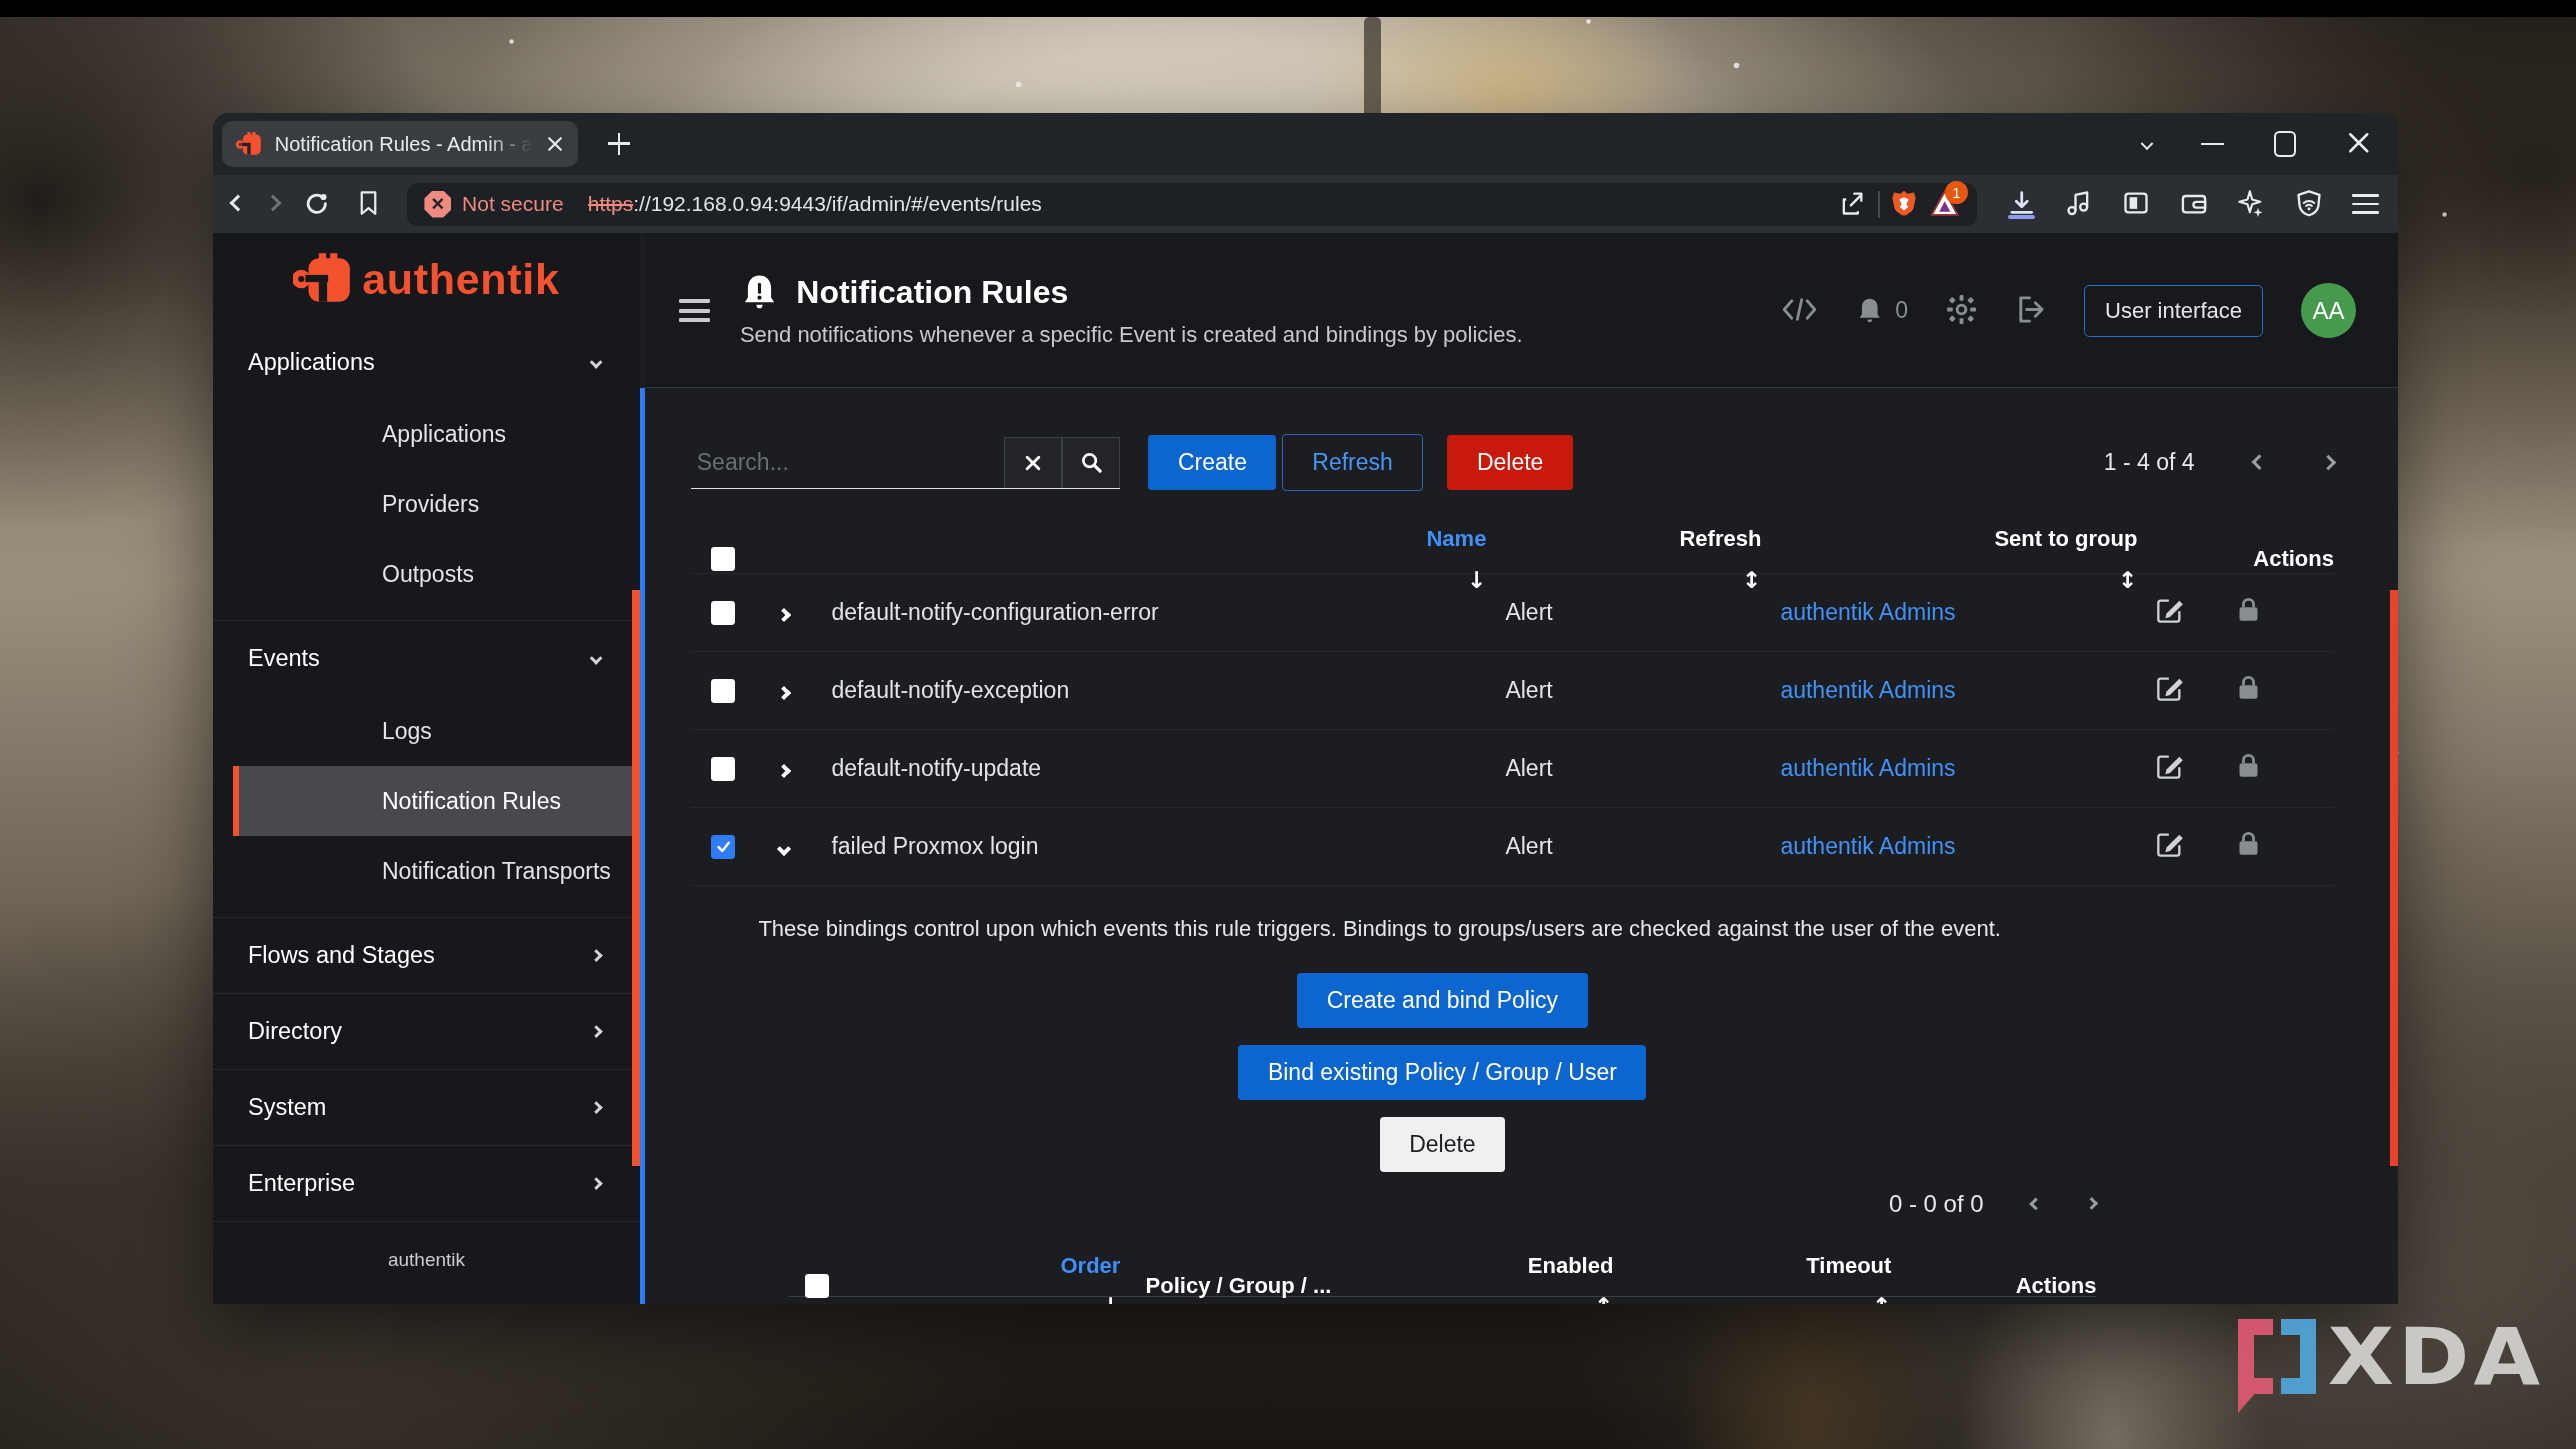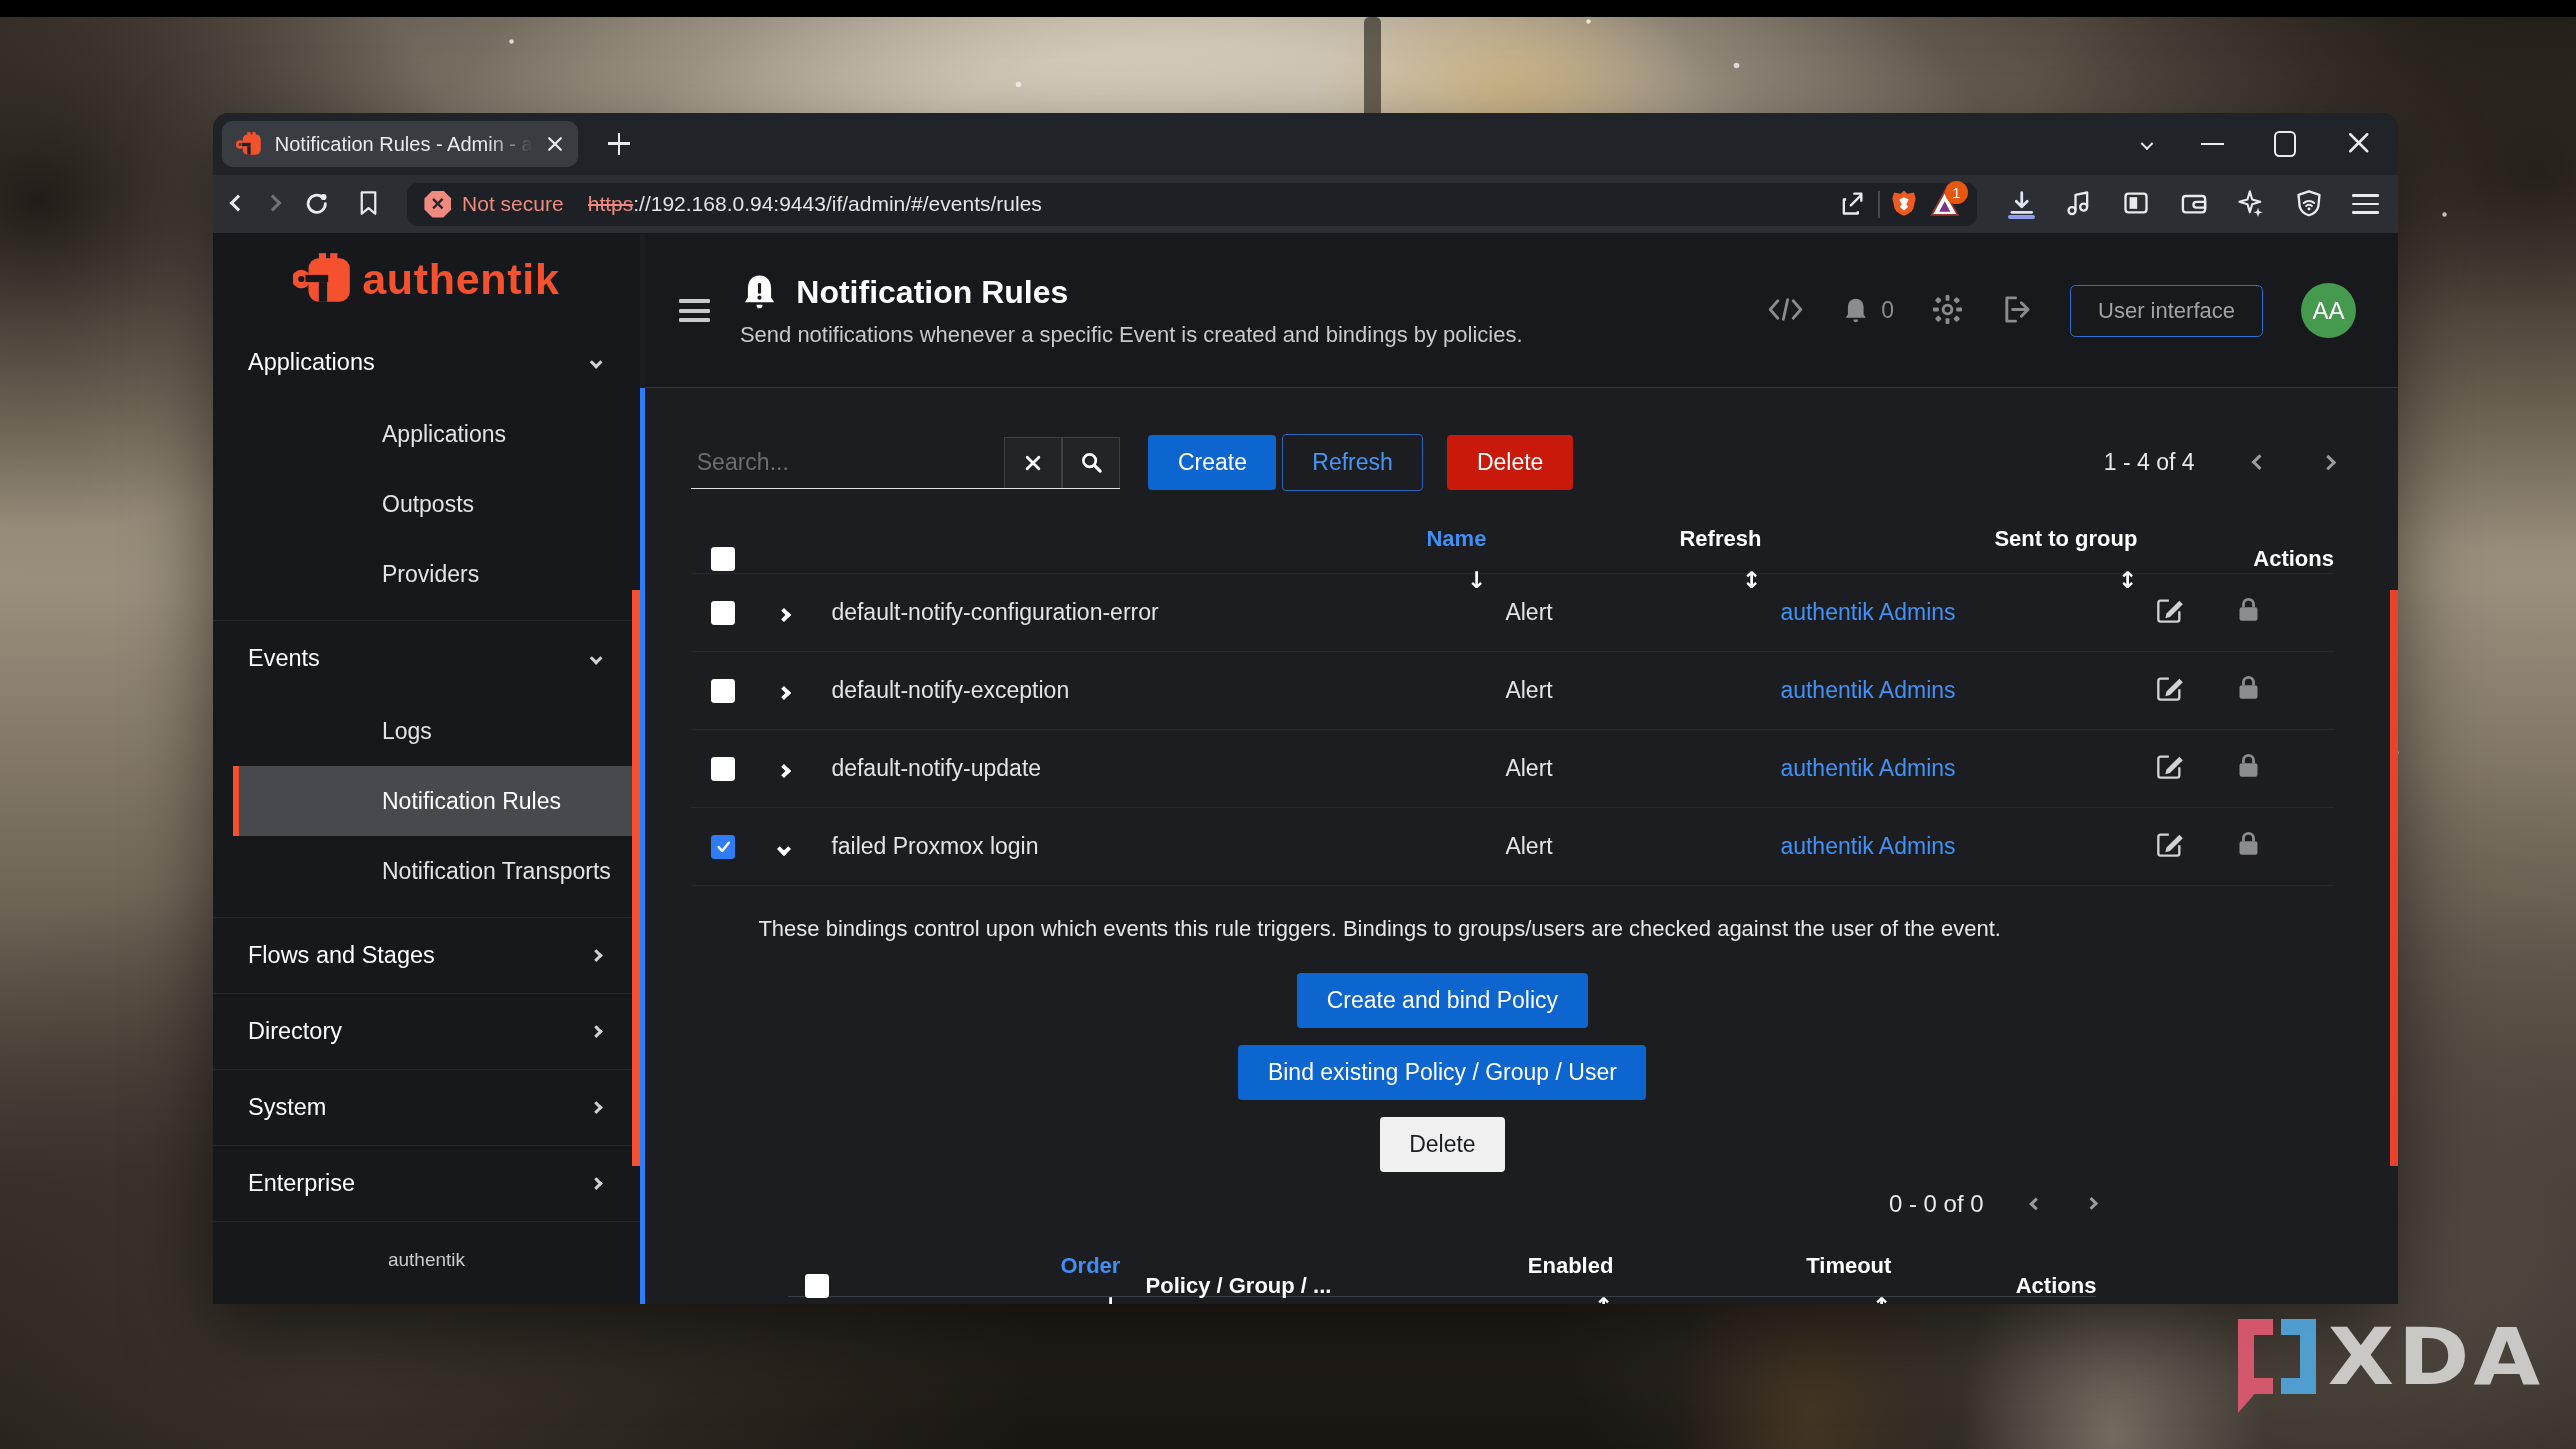--- a/index.html
+++ b/index.html
@@ -112,22 +112,22 @@
     display:flex;align-items:center;padding:0 42px 0 34px;gap:29.5px;}
   .burger{width:31px;height:23px;display:flex;flex-direction:column;justify-content:space-between;flex:none;}
   .burger i{height:4px;background:#c8cacd;border-radius:1.3px;}
   .titleblock{display:flex;flex-direction:column;gap:9.4px;}
   .titlerow{display:flex;align-items:center;gap:17.4px;}
   .titlerow h1{color:#fff;font-size:32px;font-weight:600;}
   .subtitle{color:#c7c9cc;font-size:22px;}
   .headactions{margin-left:auto;display:flex;align-items:center;gap:38px;}
   .hicon{color:#8a8d90;}
   .bellcount{display:flex;align-items:center;gap:10.7px;color:#8a8d90;font-size:23px;}
-  .ui-btn{border:1.3px solid #2d6fd2;border-radius:5.4px;background:transparent;color:#a3a3a3;
-    font-size:22px;padding:12px 27px;font-family:inherit;}
+  .ui-btn{border:1.3px solid #2d6fd2;border-radius:5.4px;background:transparent;color:#e5e5e5;
+    font-size:22px;padding:12px 20px;font-family:inherit;}
   .avatar{width:55px;height:55px;border-radius:50%;background:#469a4d;color:#fff;
     display:flex;align-items:center;justify-content:center;font-size:24px;}
 
   .pagebody{flex:1;padding:46px 64px 0 46px;min-height:0;}
 
   
   .toolbar{display:flex;align-items:center;margin-bottom:35px;}
   .searchgroup{width:429px;display:flex;border-bottom:1.3px solid #dfe1e3;height:52px;}
   .searchgroup input{flex:1;background:transparent;border:none;outline:none;color:#d2d4d6;
     font-size:23px;font-family:inherit;padding:0 5.4px;}
@@ -315,24 +315,24 @@
         <div class="nav-group">
           <div class="group-head">
             <span>Applications</span>
             <span class="chev d"></span>
           </div>
           <div class="nav-sub">
             <div class="sub-item">
                 <span>Applications</span>
               </div>
             <div class="sub-item">
-                <span>Outposts</span>
+                <span>Providers</span>
               </div>
             <div class="sub-item">
-                <span>Providers</span>
+                <span>Outposts</span>
               </div>
           </div>
         </div>
         <div class="nav-group">
           <div class="group-head">
             <span>Events</span>
             <span class="chev d"></span>
           </div>
           <div class="nav-sub">
             <div class="sub-item">

